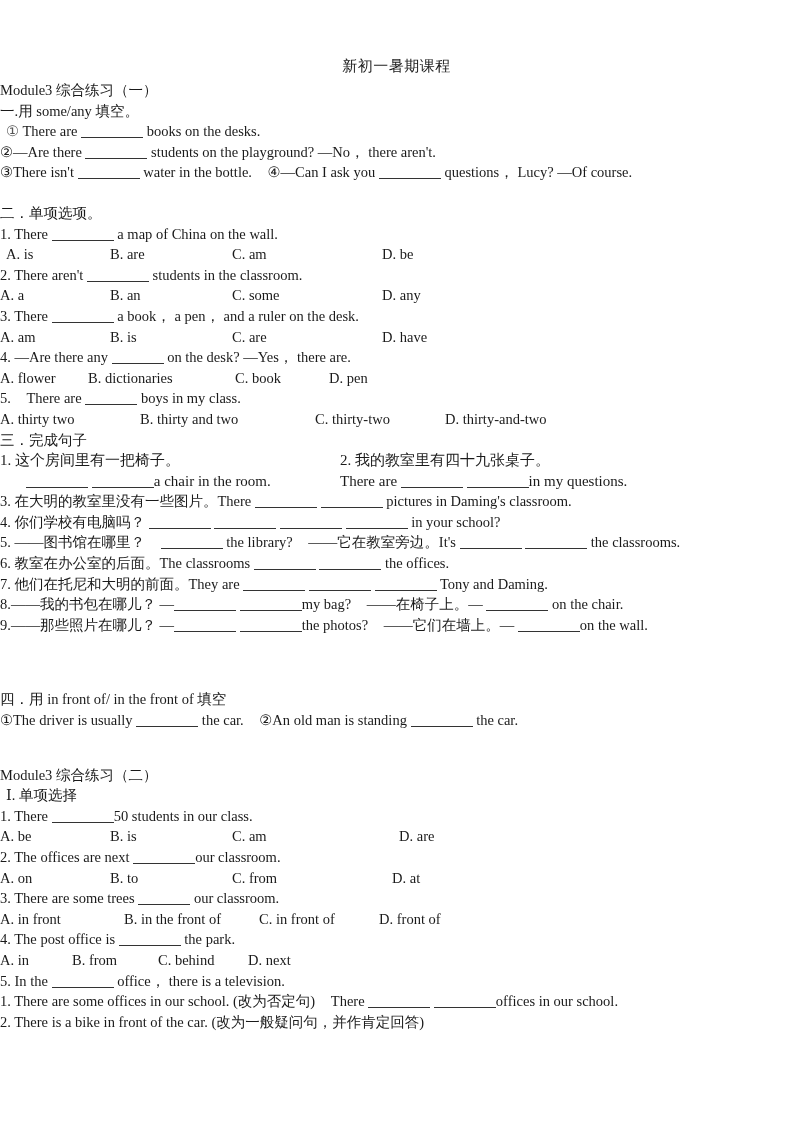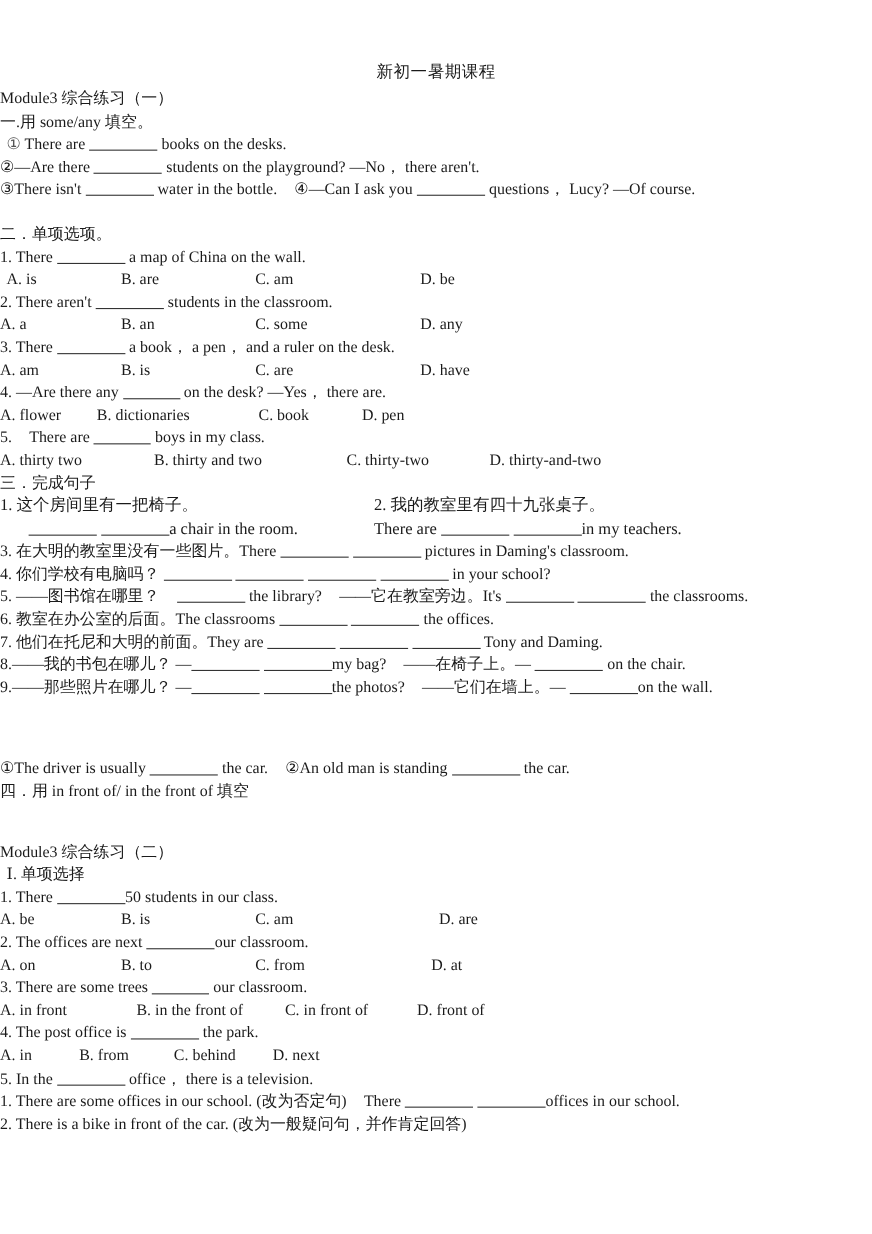--- a/index.html
+++ b/index.html
@@ -165,21 +165,21 @@
     <div class="two-col">
       <span>1. 这个房间里有一把椅子。</span>
       <span class="col-r">2. 我的教室里有四十九张桌子。</span>
     </div>
     <div class="two-col">
       <span class="spacer-inline"></span><span class="blank b-lg"></span>
       <span class="blank b-lg"></span><span>a chair in the room.</span>
       <span class="col-r">
         <span>There are</span>
         <span class="blank b-lg"></span>
-        <span class="blank b-lg"></span><span>in my teachers.</span>
+        <span class="blank b-lg"></span><span>in my questions.</span>
       </span>
     </div>
 
     <div class="ln">
       <span>3. 在大明的教室里没有一些图片。</span><span>There</span>
       <span class="blank b-lg"></span>
       <span class="blank b-lg"></span>
       <span>pictures in Daming's classroom.</span>
     </div>
 
@@ -230,29 +230,29 @@
       <span>9.——那些照片在哪儿？</span>
       <span>—</span><span class="blank b-lg"></span>
       <span class="blank b-lg"></span><span>the photos?</span>
       <span class="spacer-inline-sm"></span><span>——它们在墙上。</span><span>—</span>
       <span class="blank b-lg"></span><span>on the wall.</span>
     </div>
 
     <div class="gap-lg"></div>
     <div class="gap-md"></div>
 
+    <div class="ln">四．用 in front of/ in the front of 填空</div>
     <div class="ln">
       <span>①</span><span>The driver is usually</span>
       <span class="blank b-lg"></span>
       <span>the car.</span>
       <span class="spacer-inline-sm"></span><span>②</span><span>An old man is standing</span>
       <span class="blank b-lg"></span>
       <span>the car.</span>
     </div>
-    <div class="ln">四．用 in front of/ in the front of 填空</div>
 
     <div class="gap-lg"></div>
 
     <div class="ln">Module3 综合练习（二）</div>
     <div class="ln indent1">Ⅰ. 单项选择</div>
 
     <div class="ln">
       <span>1.</span>
       <span>There</span>
       <span class="blank b-lg"></span><span>50 students in our class.</span>

